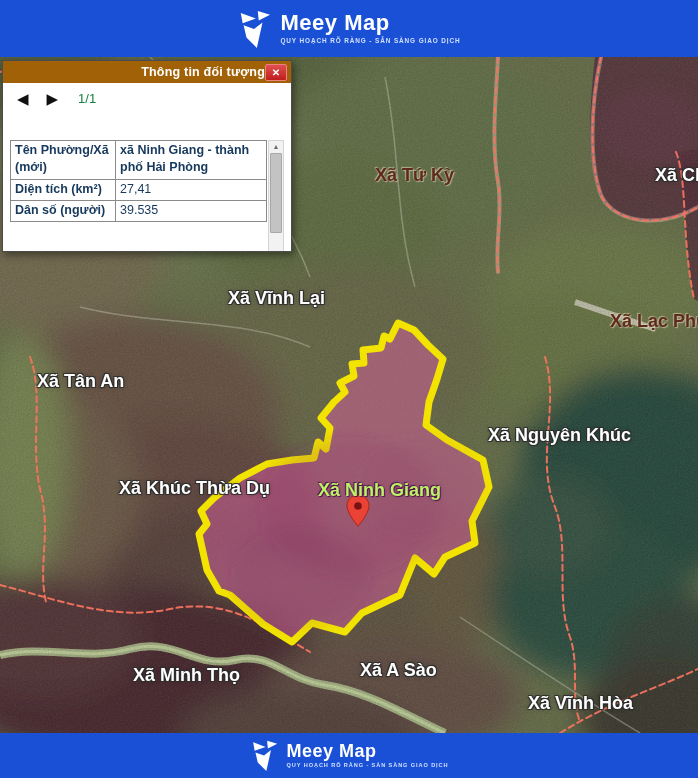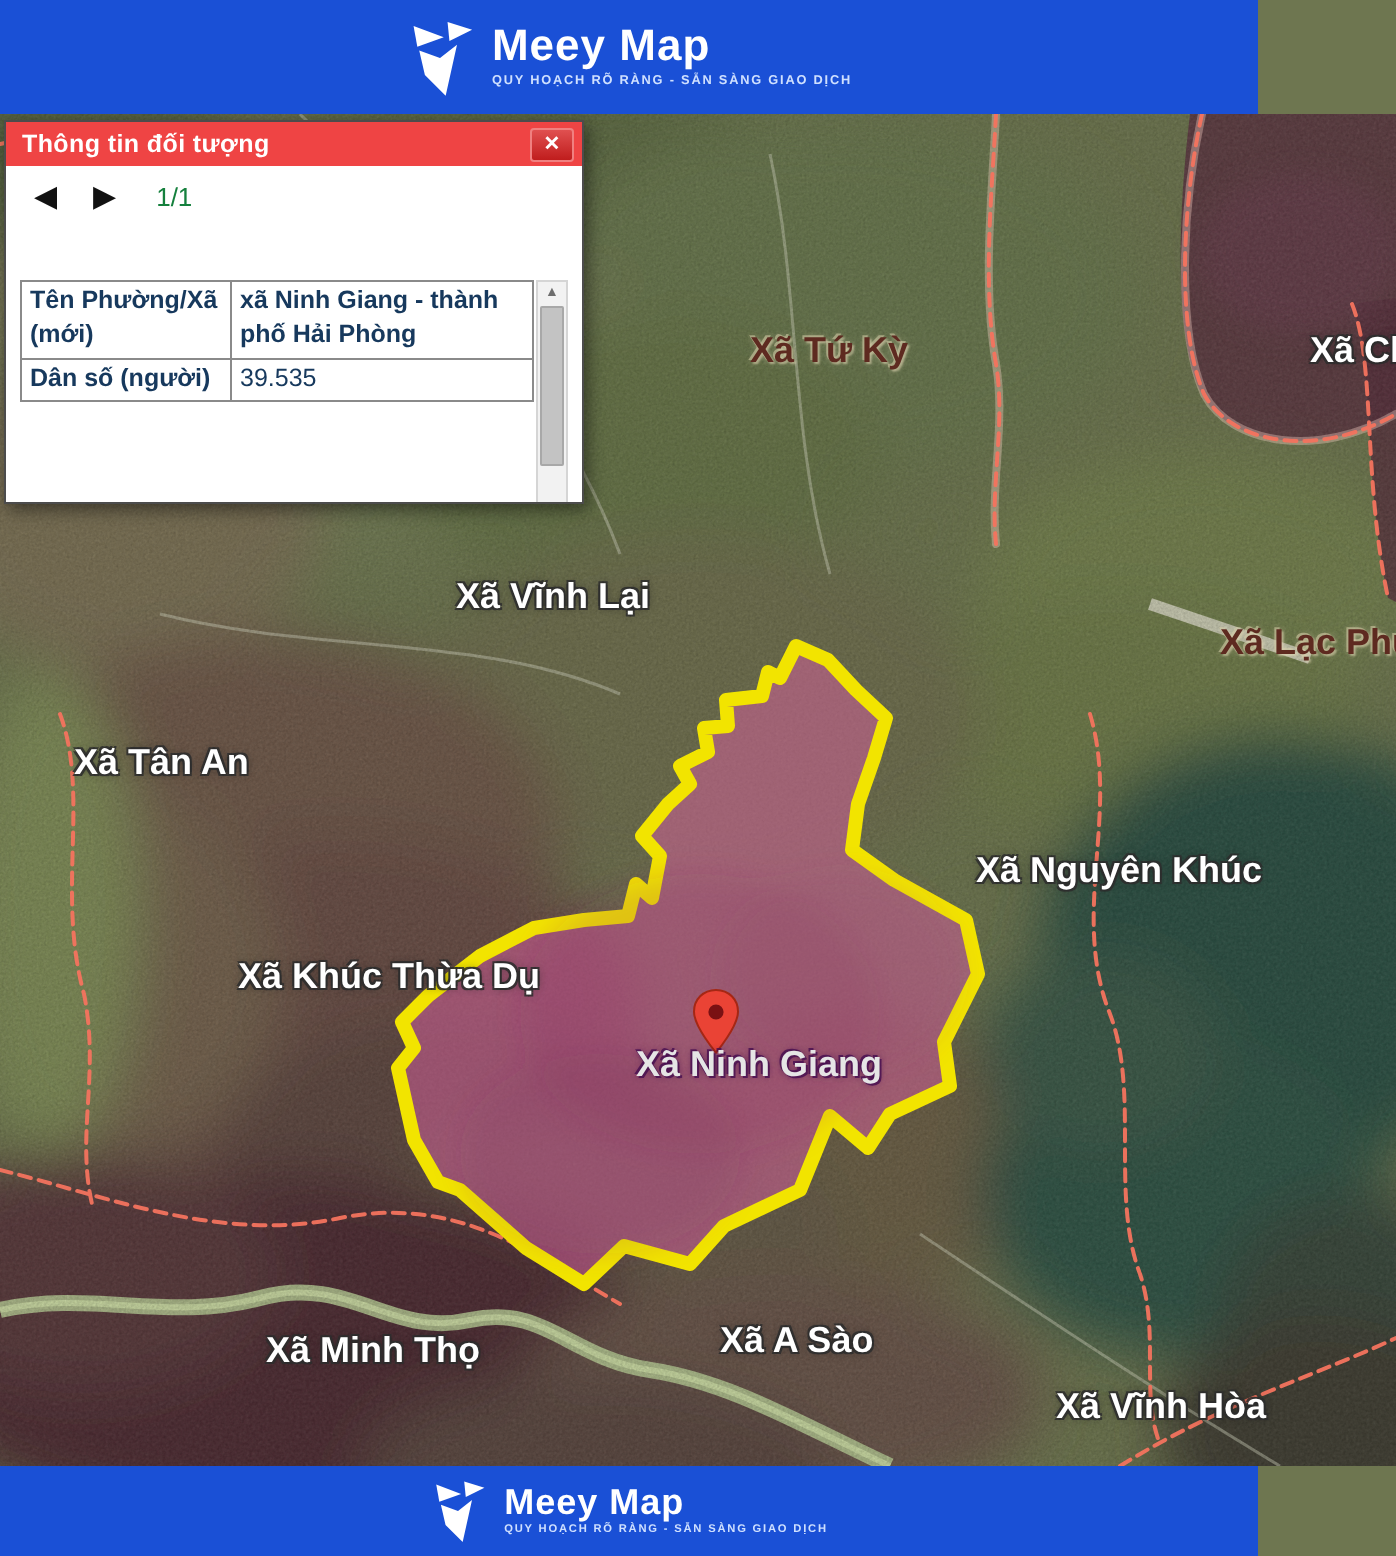--- a/index.html
+++ b/index.html
@@ -1,20 +1,20 @@
 <!DOCTYPE html>
 <html><head>
 <meta charset="utf-8">
 <style>
   html,body{margin:0;padding:0;background:#222;}
   .stage{position:relative;width:698px;height:778px;overflow:hidden;
          font-family:"Liberation Sans",sans-serif;background:#6e7650;}
 
   
-  .bar{position:absolute;left:0;width:629px;background:#1a50d6;display:flex;
+  .bar{position:absolute;left:0;width:698px;background:#1a50d6;display:flex;
        align-items:center;justify-content:center;z-index:30;}
   .bar.top{top:0;height:57px;}
   .bar.bottom{top:733px;height:45px;}
   .brand{display:flex;align-items:center;gap:9px;cursor:pointer;}
   .brand-text{display:flex;flex-direction:column;line-height:1;}
   .brand-name{color:#fff;font-weight:bold;font-size:22px;letter-spacing:.5px;}
   .brand-tag{color:#cfe0ff;font-size:6.4px;font-weight:bold;letter-spacing:.9px;margin-top:4px;}
   .bar.bottom .brand-name{font-size:18px;}
   .bar.bottom .brand-tag{font-size:5.6px;margin-top:3px;}
   .logo-mark{display:block;}
@@ -24,29 +24,29 @@
   .map svg.terrain{position:absolute;left:0;top:0;}
 
   .map-label{position:absolute;font-size:18px;font-weight:bold;white-space:nowrap;
              color:#fff;z-index:5;
              text-shadow:-1px -1px 0 rgba(45,45,45,.85),1px -1px 0 rgba(45,45,45,.85),
                          -1px 1px 0 rgba(45,45,45,.85),1px 1px 0 rgba(45,45,45,.85),
                          0 0 4px rgba(30,30,30,.6);}
   .map-label.dark{color:#5e2a20;
              text-shadow:-1px -1px 0 rgba(215,205,170,.55),1px 1px 1px rgba(225,215,180,.55),
                          0 0 3px rgba(220,210,175,.5);}
-  .map-label.magenta{color:#e5e5e5;
+  .map-label.magenta{color:#bef264;
              text-shadow:-1px -1px 0 rgba(70,14,80,.8),1px 1px 0 rgba(70,14,80,.8),
-                         0 0 3px rgba(60,10,70,.7);margin-top:42px;}
+                         0 0 3px rgba(60,10,70,.7);}
 
   
   .popup{position:absolute;left:2px;top:3px;width:288px;height:190px;z-index:20;
          background:#fff;border:1px solid #4c4c4c;box-shadow:2px 3px 8px rgba(0,0,0,.45);}
-  .popup-head{height:22px;background:#ef4444;display:flex;align-items:center;
-              justify-content:space-between;padding:0 4px 0 8px;}
+  .popup-head{height:22px;background:#a16207;display:flex;align-items:center;
+              justify-content:flex-end;padding:0 4px 0 8px;}
   .popup-title{color:#fff;font-size:12.5px;font-weight:600;letter-spacing:.2px;}
   .close-btn{width:22px;height:17px;background:linear-gradient(#e05050,#c01d1d);
              border:1px solid #f08080;border-radius:2px;color:#fff;font-size:10px;
              font-weight:bold;line-height:15px;text-align:center;cursor:pointer;padding:0;}
   .popup-body{height:168px;overflow:hidden;background:#fff;}
   .pager-row{height:27px;display:flex;align-items:center;gap:18px;padding:2px 0 0 14px;}
   .pg-arrow{font-size:15px;color:#111;cursor:pointer;line-height:1;}
   .pager{font-size:13px;color:#15803d;margin-left:2px;}
   .table-wrap{position:relative;margin:3px 24px 0 7px;}
   table.info{border-collapse:collapse;width:100%;table-layout:fixed;margin-top:28px;}
@@ -211,20 +211,24 @@
           <span class="pager">1/1</span>
         </div>
         <div class="table-wrap">
           <table class="info">
             <tbody>
                 <tr>
               <td class="k">Tên Phường/Xã (mới)</td>
               <td class="v bold">xã Ninh Giang - thành phố Hải Phòng</td>
             </tr>
             <tr>
+              <td class="k">Diện tích (km²)</td>
+              <td class="v">27,41</td>
+            </tr>
+            <tr>
               <td class="k">Dân số (người)</td>
               <td class="v">39.535</td>
             </tr>
 
           </tbody>
             </table>
           <div class="vscroll">
             <div class="sb-up">▲</div>
             <div class="sb-thumb"></div>
             <div class="sb-down">▼</div>

